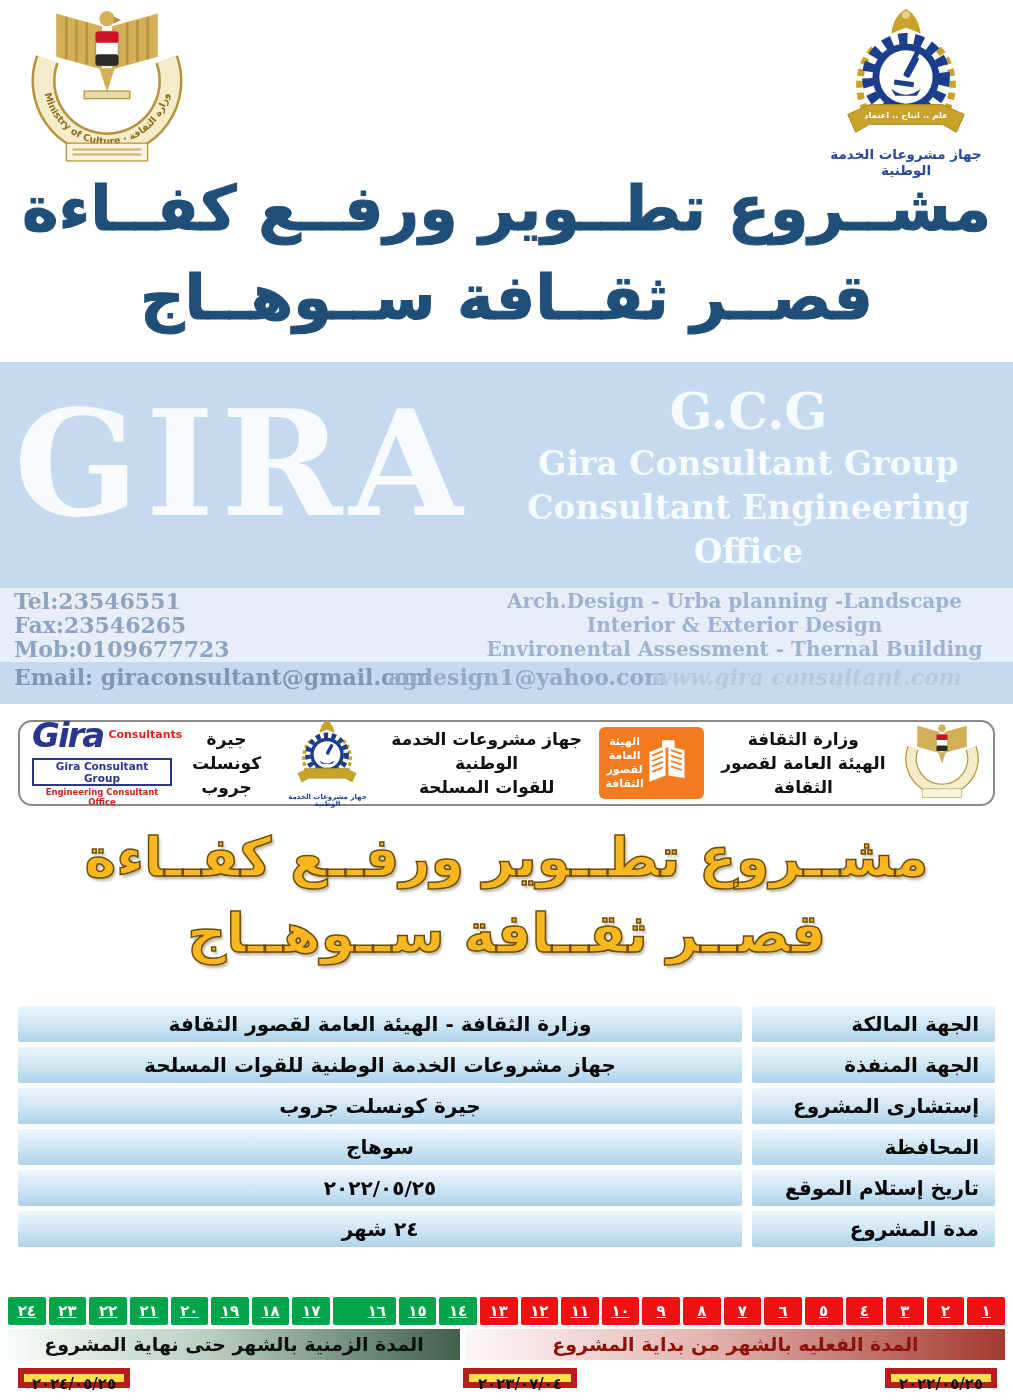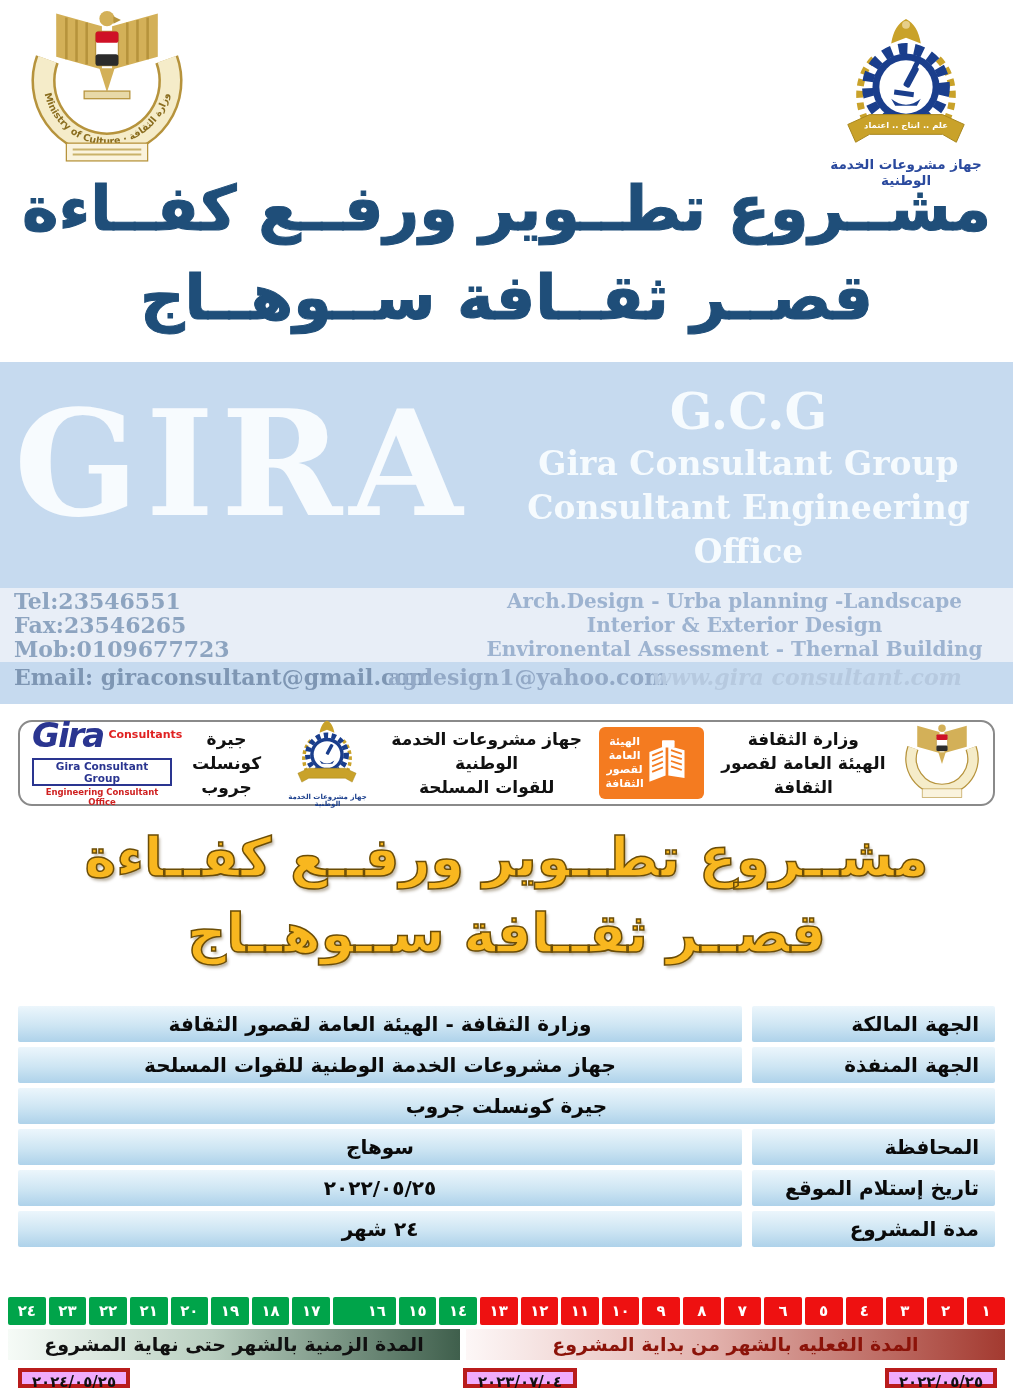--- a/index.html
+++ b/index.html
@@ -1,21 +1,21 @@
 <!DOCTYPE html>
 <html><head>
 <meta charset="utf-8">
 <style>
   html,body{margin:0;padding:0;background:#e9e9e9;}
   .page{position:relative;width:1013px;height:1400px;margin:0 auto;background:#fff;overflow:hidden;
         font-family:"DejaVu Sans",sans-serif;}
   
   .header{position:relative;height:168px;}
   .ministry-emblem{position:absolute;left:26px;top:6px;width:162px;height:160px;}
-  .nspo-emblem{position:absolute;right:16px;top:16px;width:182px;text-align:center;}
+  .nspo-emblem{position:absolute;right:16px;top:6px;width:182px;text-align:center;}
   .nspo-emblem svg{width:148px;height:140px;}
   .nspo-caption{color:#2b4a9e;font-weight:bold;font-size:13.5px;margin-top:-4px;direction:rtl;}
   
   .main-title{margin-top:-4px;text-align:center;color:#1f4e79;font-weight:bold;font-size:62px;
               line-height:89px;direction:rtl;-webkit-text-stroke:1px #1f4e79;}
   
   .gira-banner{margin-top:20px;}
   .banner-main{height:226px;background:#c6daef;position:relative;}
   .gira-watermark{position:absolute;left:14px;top:22px;font-family:"DejaVu Serif",serif;font-weight:bold;
                   font-size:146px;line-height:1.1;letter-spacing:7px;color:rgba(252,254,255,.9);}
@@ -59,27 +59,27 @@
   .info-table{margin:34px 18px 0;display:flex;flex-direction:column;gap:5px;}
   .it-row{display:flex;flex-direction:row-reverse;gap:10px;height:36px;}
   .it-cell{background:linear-gradient(180deg,#ecf6fc 0%,#cde5f3 55%,#aed2ea 100%);
            font-weight:bold;font-size:20px;line-height:36px;color:#0a0a0a;border-radius:2px;}
   .it-label{width:243px;text-align:right;padding-right:16px;box-sizing:border-box;direction:rtl;}
   .it-value{flex:1;text-align:center;direction:rtl;}
   
   .timeline{margin:9px 8px 0;}
   .tl-cells{display:flex;gap:3px;}
   .tl-cell{flex:1;height:28px;line-height:28px;text-align:center;color:#fff;font-weight:bold;
-           font-size:15px;border-radius:2px;}
+           font-size:15px;border-radius:2px;text-decoration:underline;}
   .tl-bands{display:flex;gap:6px;margin-top:4px;height:31px;}
   .tl-band{line-height:31px;text-align:center;font-weight:bold;font-size:19px;direction:rtl;}
   .tl-band.green{flex-basis:45.6%;background:linear-gradient(90deg,#f6fbf7 0%,#b9cfc0 45%,#3f5f4c 100%);color:#101010;}
   .tl-band.red{flex-basis:54.4%;background:linear-gradient(90deg,#fdf7f7 0%,#e3b3ae 45%,#a33a30 100%);color:#8c1309;}
   .tl-dates{position:relative;height:30px;margin-top:6px;}
-  .tl-date{position:absolute;top:2px;height:20px;line-height:20px;border:4px solid #b91c1c;background:#f0abfc;
+  .tl-date{position:absolute;top:2px;height:20px;line-height:20px;border:6px solid #b91c1c;background:#fde047;
            text-align:center;font-weight:bold;font-size:15px;color:#111;direction:rtl;box-sizing:border-box;}
   .tl-date.end{left:10px;width:112px;}
   .tl-date.mid{left:455px;width:114px;}
   .tl-date.start{right:8px;width:112px;}
 </style>
 </head>
 <body>
 
 <div class="page">
 
@@ -252,20 +252,21 @@
   <div class="info-table" id="info-rows">
       <div class="it-row">
         <div class="it-cell it-label">الجهة المالكة</div>
         <div class="it-cell it-value">وزارة الثقافة - الهيئة العامة لقصور الثقافة</div>
       </div>
       <div class="it-row">
         <div class="it-cell it-label">الجهة المنفذة</div>
         <div class="it-cell it-value">جهاز مشروعات الخدمة الوطنية للقوات المسلحة</div>
       </div>
       <div class="it-row">
+        <div class="it-cell it-label">إستشارى المشروع</div>
         <div class="it-cell it-value">جيرة كونسلت جروب</div>
       </div>
       <div class="it-row">
         <div class="it-cell it-label">المحافظة</div>
         <div class="it-cell it-value">سوهاج</div>
       </div>
       <div class="it-row">
         <div class="it-cell it-label">تاريخ إستلام الموقع</div>
         <div class="it-cell it-value">٢٠٢٢/٠٥/٢٥</div>
       </div>

